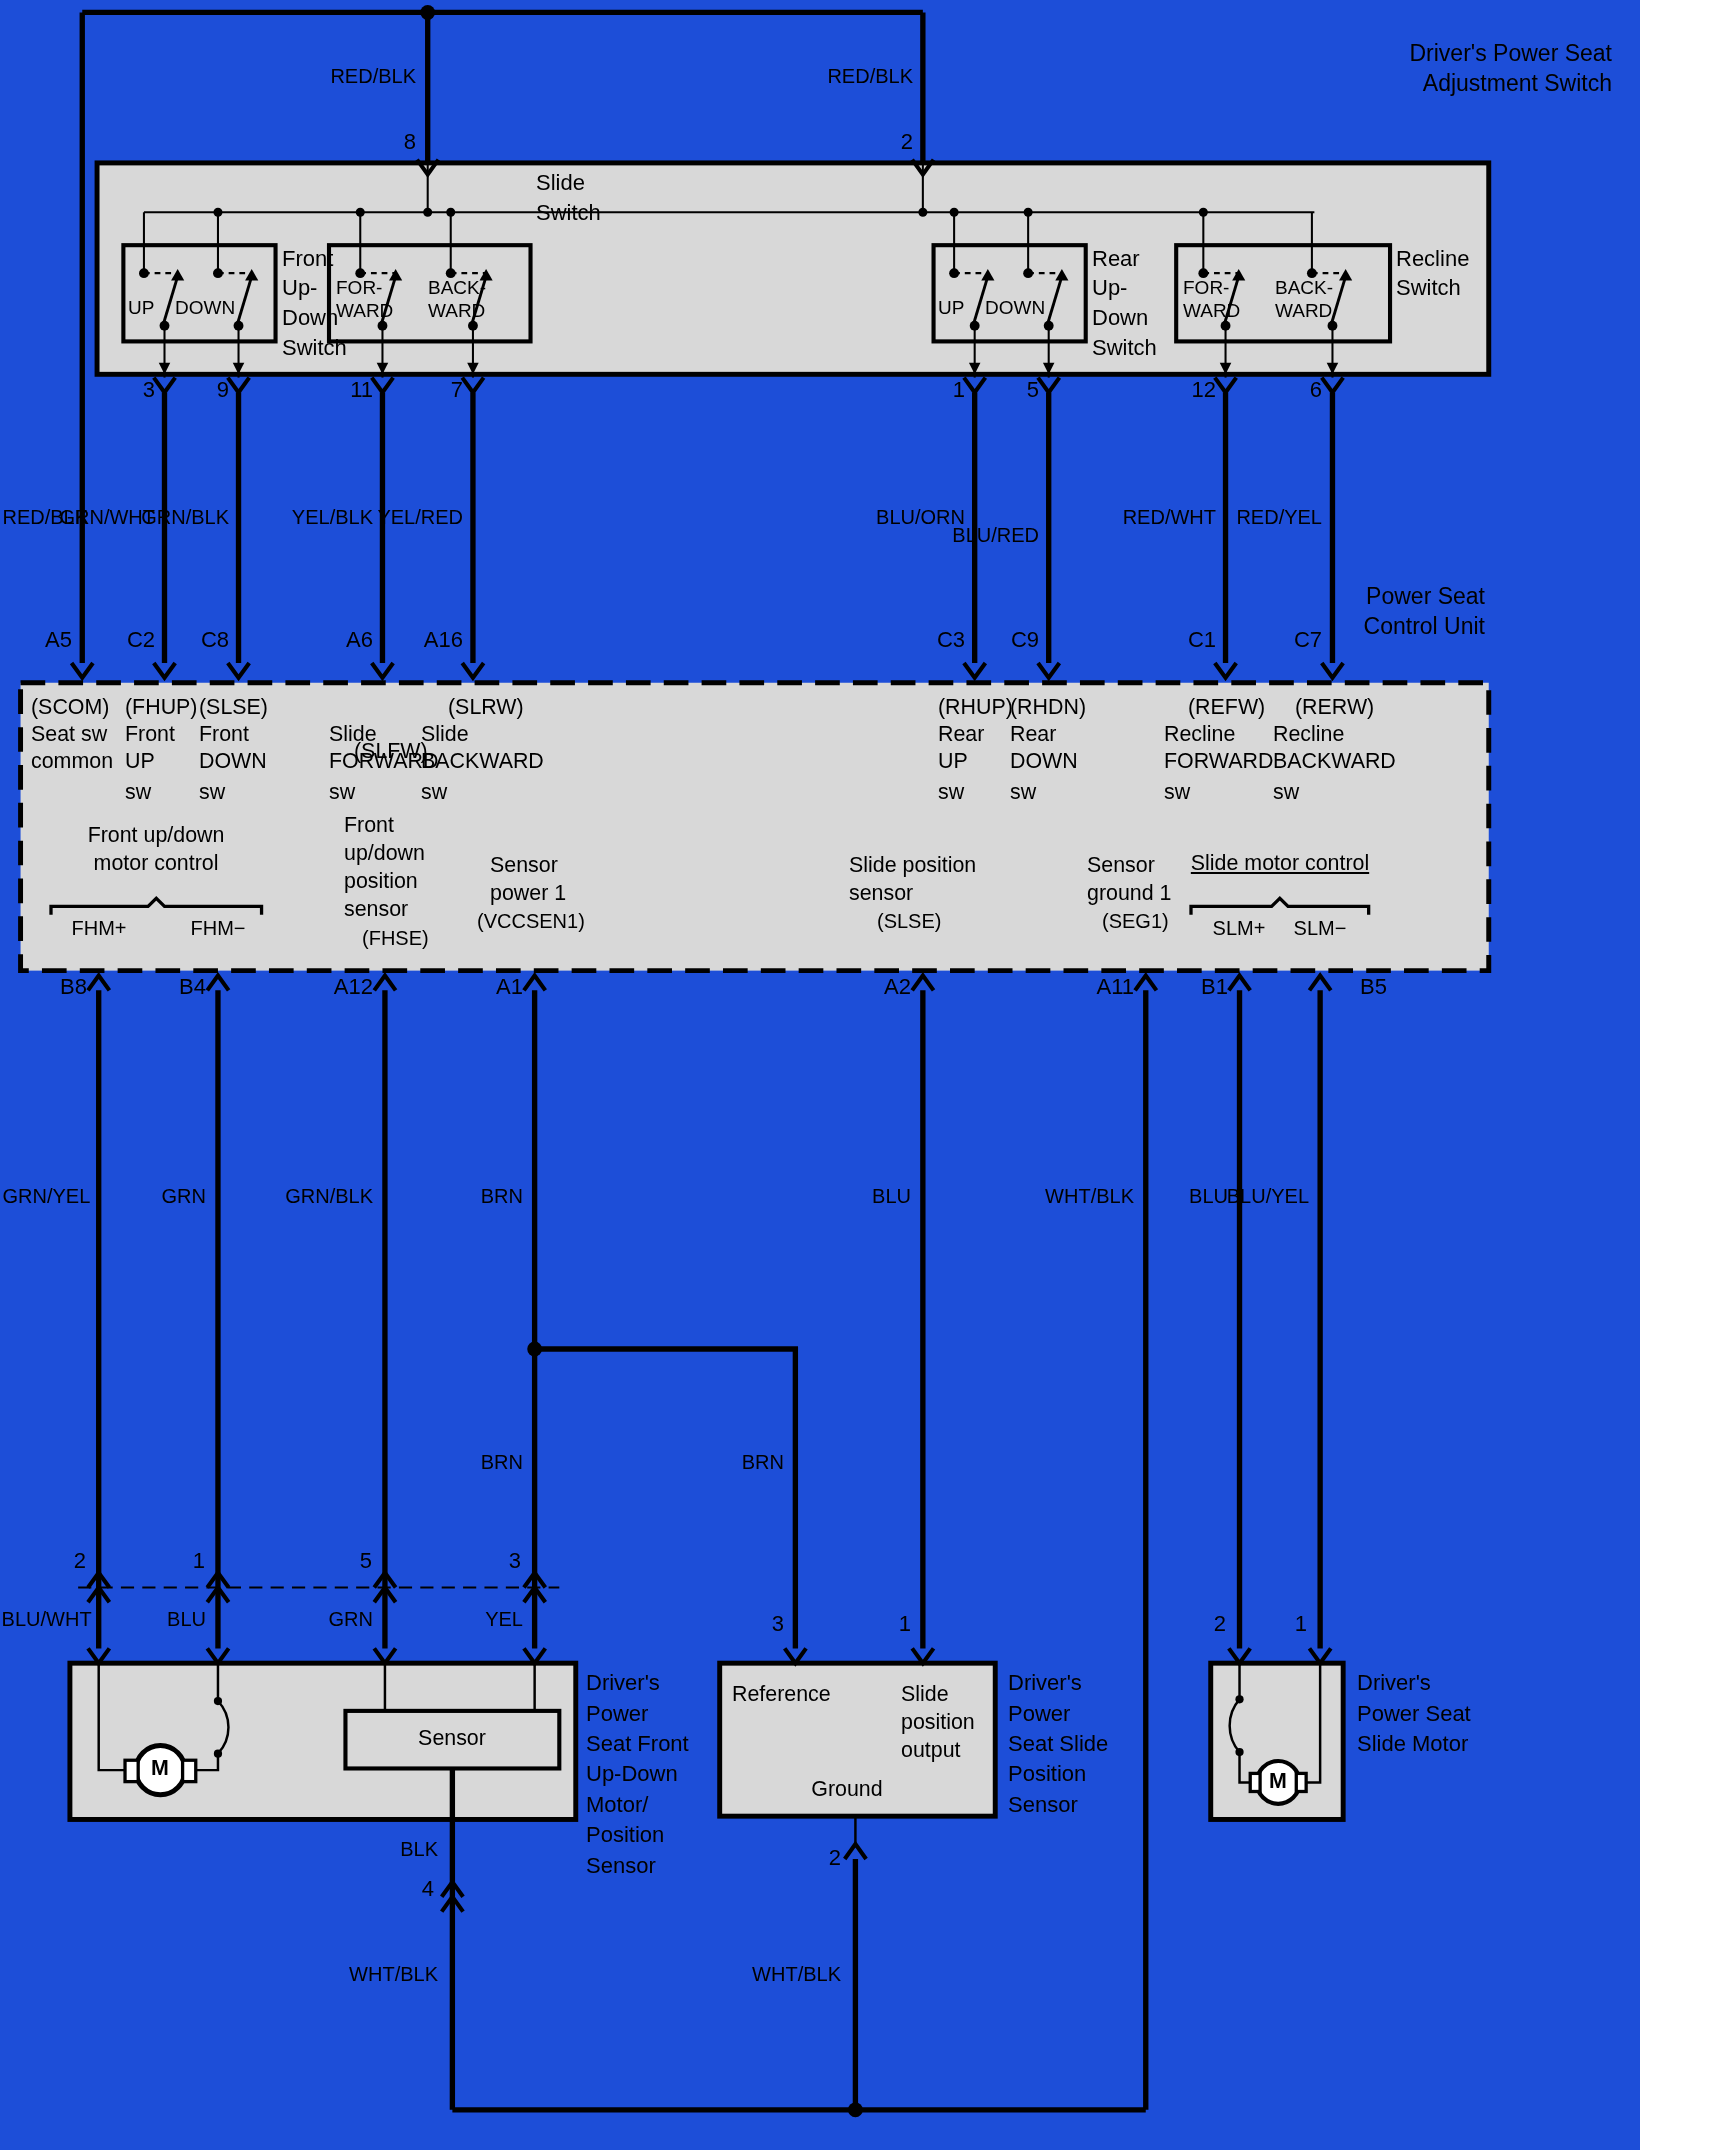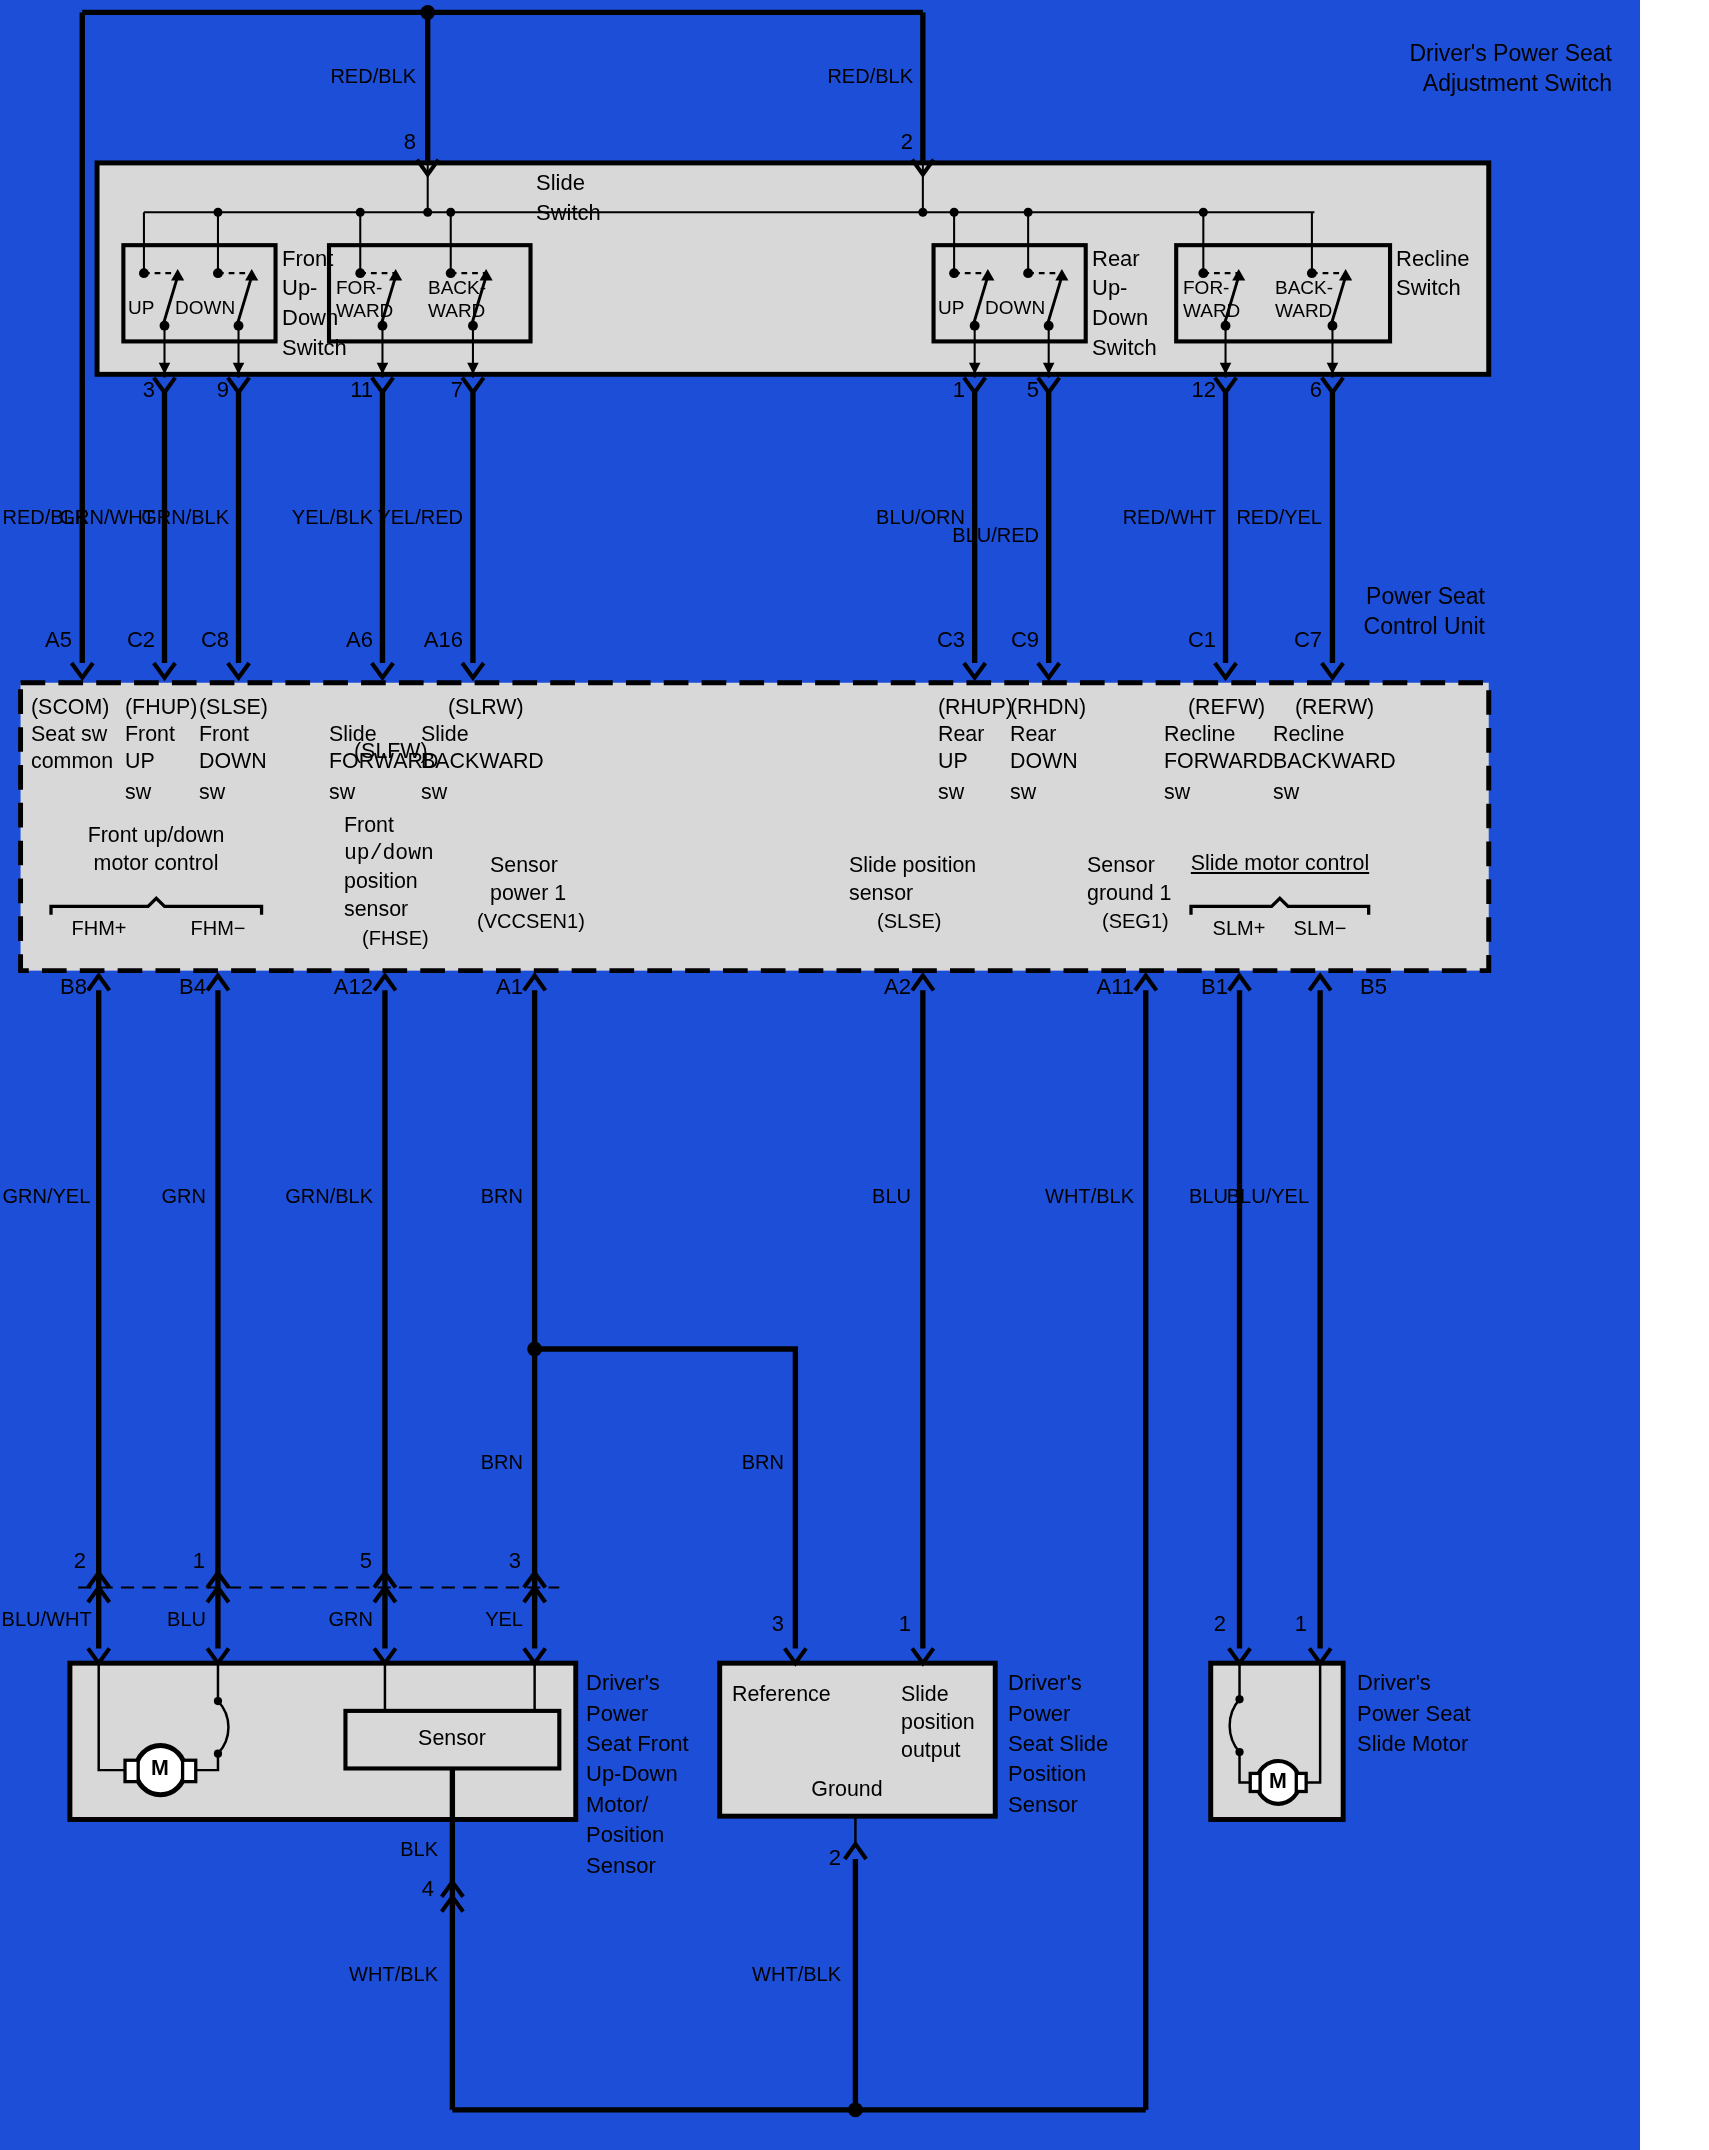--- a/index.html
+++ b/index.html
@@ -341,21 +341,21 @@
 <div class="t f26" style="left:1295px;top:696px;">(RERW)</div>
 <div class="t f26" style="left:1273px;top:723px;">Recline</div>
 <div class="t f26" style="left:1273px;top:750px;">BACKWARD</div>
 <div class="t f26" style="left:1273px;top:781px;">sw</div>
 
 <div class="t c f26" style="left:156px;top:824px;">Front up/down</div>
 <div class="t c f26" style="left:156px;top:852px;">motor control</div>
 <div class="t c f24" style="left:99px;top:918px;">FHM+</div>
 <div class="t c f24" style="left:218px;top:918px;">FHM−</div>
 <div class="t f26" style="left:344px;top:814px;">Front</div>
-<div class="t f26" style="left:344px;top:842px;font-family:Liberation Mono, monospace;">up/down</div>
+<div class="t f26" style="left:344px;top:842px;">up/down</div>
 <div class="t f26" style="left:344px;top:870px;">position</div>
 <div class="t f26" style="left:344px;top:898px;">sensor</div>
 <div class="t f24" style="left:362px;top:928px;">(FHSE)</div>
 <div class="t f26" style="left:490px;top:854px;">Sensor</div>
 <div class="t f26" style="left:490px;top:882px;">power 1</div>
 <div class="t f24" style="left:477px;top:911px;">(VCCSEN1)</div>
 <div class="t f26" style="left:849px;top:854px;">Slide position</div>
 <div class="t f26" style="left:849px;top:882px;">sensor</div>
 <div class="t f24" style="left:877px;top:911px;">(SLSE)</div>
 <div class="t f26" style="left:1087px;top:854px;">Sensor</div>

